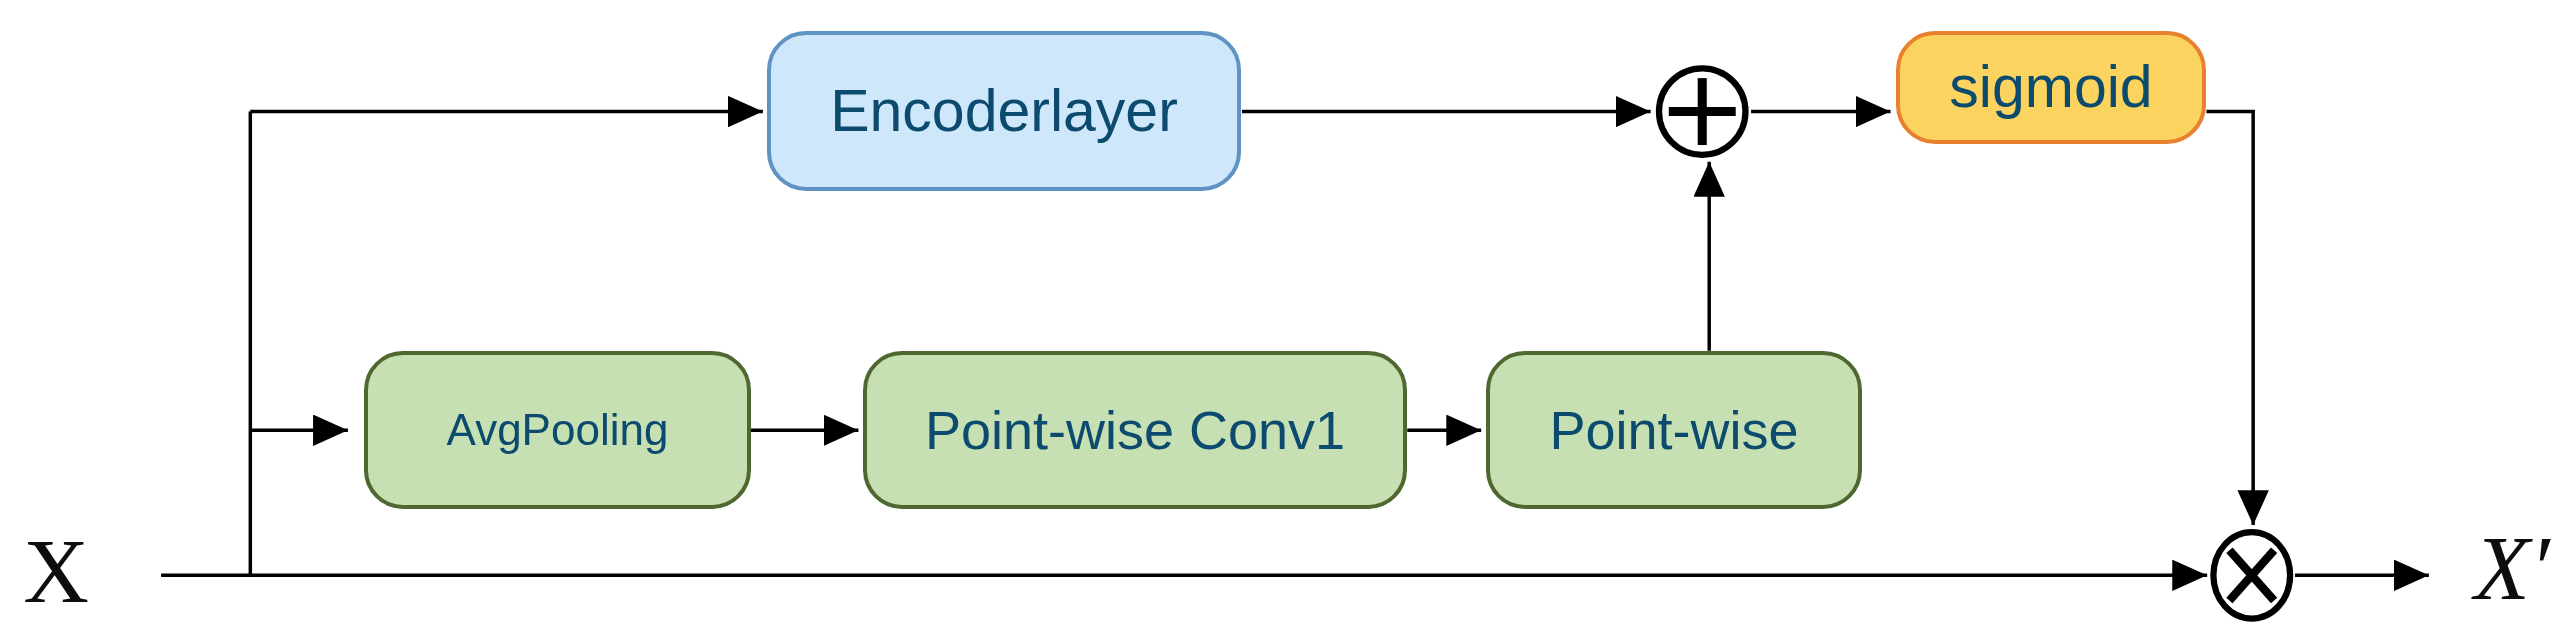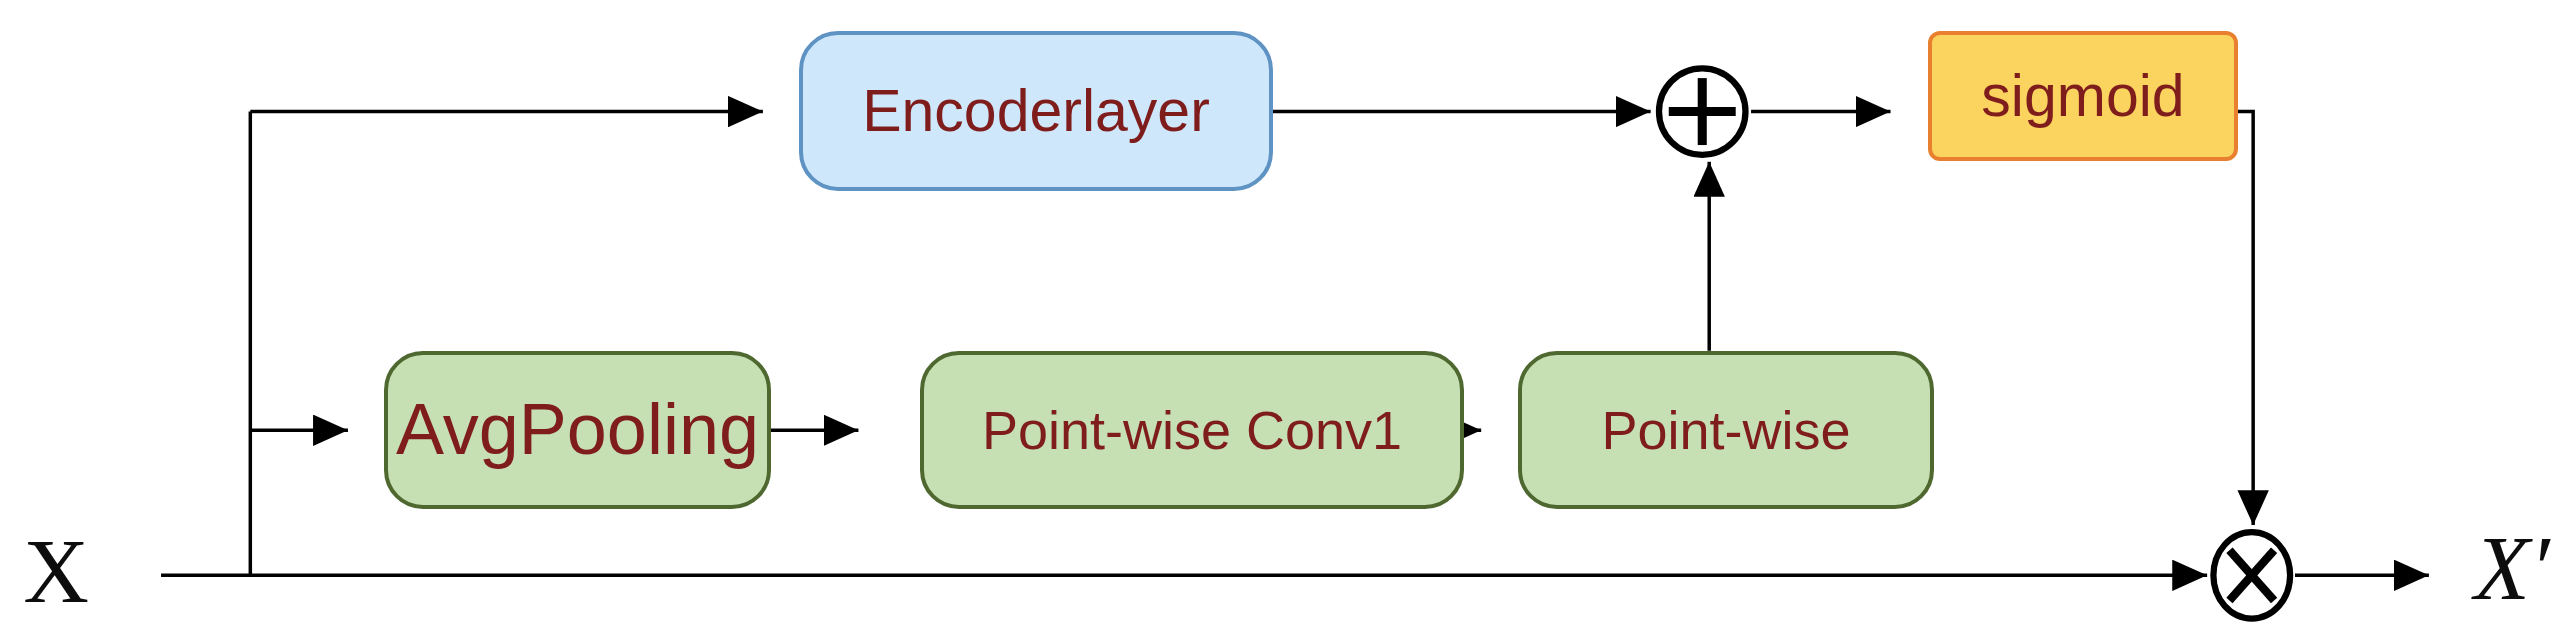--- a/index.html
+++ b/index.html
@@ -24,62 +24,60 @@
   .node {
     position: absolute;
     display: flex;
     flex-direction: column;
     align-items: center;
     justify-content: center;
     box-sizing: border-box;
     border-radius: 39px;
     border: 4.9px solid #000;
     text-align: center;
-    color: #7f1d1d;
+    color: #0c4a6e;
     line-height: 1.3;
-    margin-left: 32px;
   }
   .node-blue {
     background: #cfe7fa;
     border-color: #5e93c4;
   }
   .node-green {
     background: #c6e0b4;
     border-color: #4e682f;
   }
   .node-orange {
     background: #fbd45f;
     border-color: #e8802f;
   }
   #node-encoder {
     left: 767px; top: 31px;
     width: 474px; height: 160px;
     font-size: 59px;
   }
   #node-avgpool {
-    left: 352px; top: 351px;
+    left: 364px; top: 351px;
     width: 387px; height: 158px;
-    font-size: 72px;
+    font-size: 44px;
   }
   #node-conv1 {
-    left: 888px; top: 351px;
+    left: 863px; top: 351px;
     width: 544px; height: 158px;
     font-size: 54px;
   }
   #node-conv2 {
     left: 1486px; top: 351px;
-    width: 416px; height: 158px;
+    width: 376px; height: 158px;
     font-size: 54px;
     gap: 24px;
   }
   #node-sigmoid {
     left: 1896px; top: 31px;
-    width: 310px; height: 130px;
+    width: 310px; height: 113px;
     font-size: 59px;
-    border-radius: 12px;
   }
   .math-label {
     position: absolute;
     font-family: "Liberation Serif", serif;
     color: #0d0d0d;
     font-size: 91px;
     text-align: center;
   }
   #label-input {
     left: 10.5px; top: 516px;

